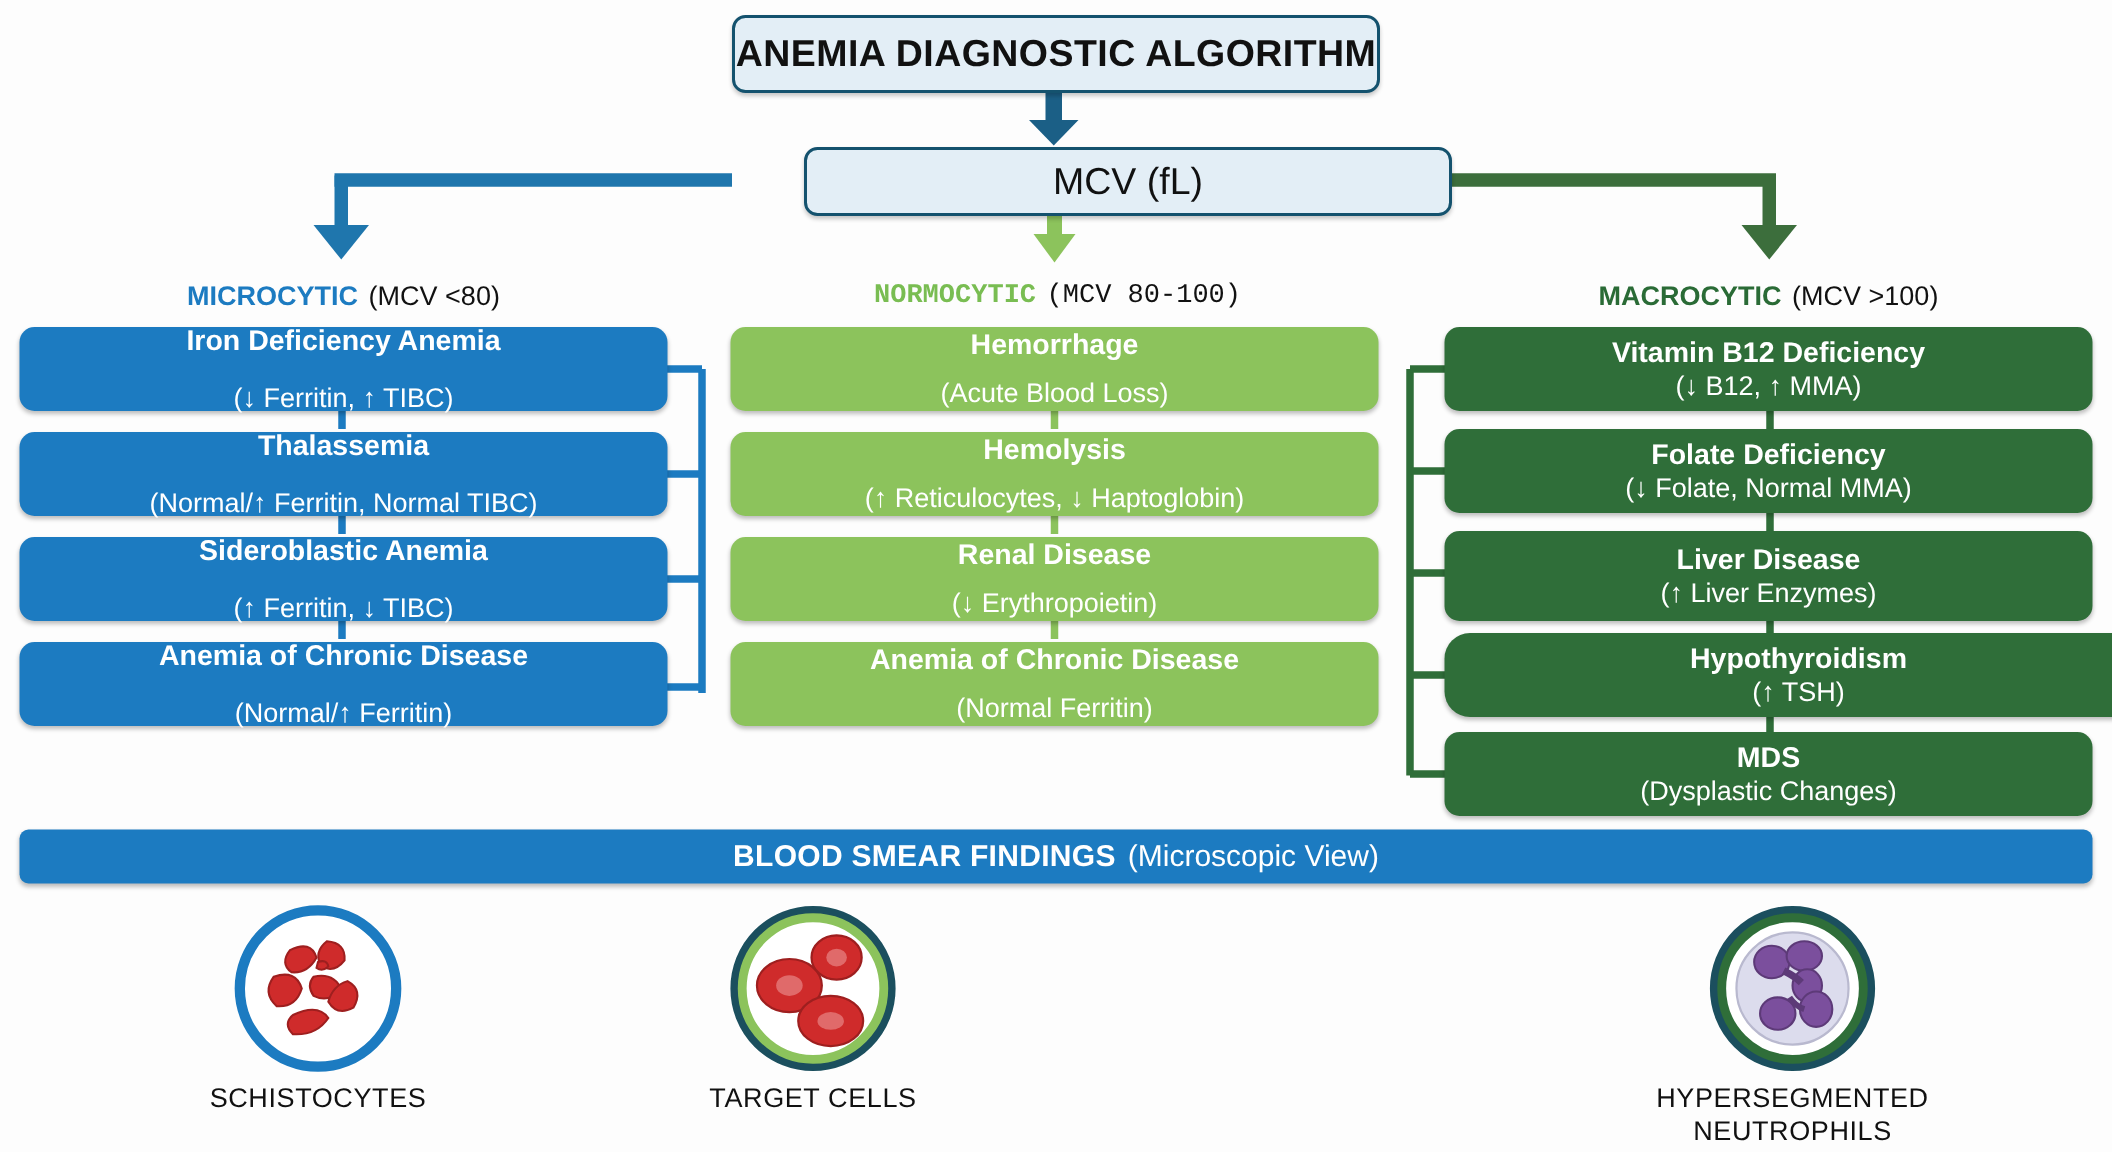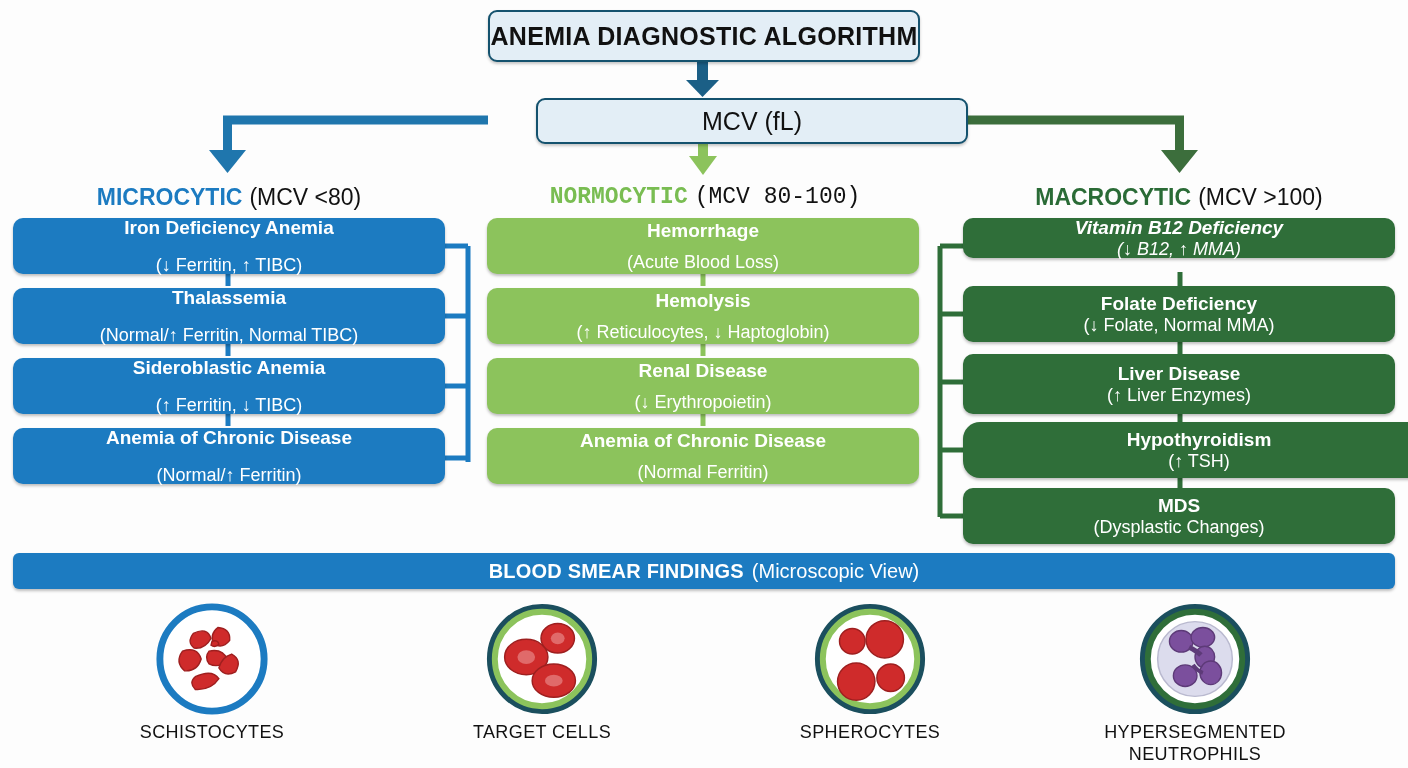--- a/index.html
+++ b/index.html
@@ -26,21 +26,21 @@
     box-shadow:0 2px 3px rgba(0,0,0,.22);
     box-sizing:border-box;
   }
   #title-box{left:488px;top:10px;width:432px;height:52px;font-size:25px;font-weight:700;letter-spacing:.3px;}
   #mcv-box{left:488px;top:98px;width:432px;height:46px;font-size:25px;font-weight:400;margin-left:48px;}
 
   
   .colhdr{
     position:absolute;top:184px;height:26px;
     display:flex;align-items:center;justify-content:center;
-    font-size:23px;white-space:nowrap;color:#111;
+    font-size:18px;white-space:nowrap;color:#111;
   }
   .colhdr .strong{font-weight:700;margin-right:7px;}
   #hdr-micro{left:0px;width:458px;}
   #hdr-micro .strong{color:#1c7bc1;}
   #hdr-normo{left:470px;width:470px;font-family:Liberation Mono, monospace;}
   #hdr-normo .strong{color:#79bd52;}
   #hdr-macro{left:950px;width:458px;}
   #hdr-macro .strong{color:#2a6b36;}
 
   
@@ -198,21 +198,21 @@
       <span class="t1">Renal Disease</span>
       <span class="t2">(↓ Erythropoietin)</span>
     </div>
     <div class="dx" style="left:487px;top:428px;width:432px;height:56px;">
       <span class="t1">Anemia of Chronic Disease</span>
       <span class="t2">(Normal Ferritin)</span>
     </div>
   </div>
 
   <div class="col-macro">
-    <div class="dx" style="left:963px;top:218px;width:432px;height:40px;font-style:italic;">
+    <div class="dx" style="left:963px;top:218px;width:432px;height:56px;">
       <span class="t1">Vitamin B12 Deficiency</span>
       <span class="t2">(↓ B12, ↑ MMA)</span>
     </div>
     <div class="dx" style="left:963px;top:286px;width:432px;height:56px;">
       <span class="t1">Folate Deficiency</span>
       <span class="t2">(↓ Folate, Normal MMA)</span>
     </div>
     <div class="dx" style="left:963px;top:354px;width:432px;height:60px;">
       <span class="t1">Liver Disease</span>
       <span class="t2">(↑ Liver Enzymes)</span>
@@ -257,33 +257,20 @@
         <ellipse cx="44" cy="58" rx="9" ry="7" fill="#e06a6a" stroke="none"></ellipse>
         <ellipse cx="76" cy="39" rx="17" ry="15" fill="#cf2b2b"></ellipse>
         <ellipse cx="76" cy="39" rx="7" ry="6" fill="#e06a6a" stroke="none"></ellipse>
         <ellipse cx="72" cy="82" rx="22" ry="17" fill="#cf2b2b"></ellipse>
         <ellipse cx="72" cy="82" rx="9" ry="6" fill="#e06a6a" stroke="none"></ellipse>
       </g>
     </svg>
     <div class="cap">TARGET CELLS</div>
   </div>
 
-  <div class="smear" id="smear-3">
-    <svg class="disc" viewBox="0 0 120 120">
-      <circle cx="60" cy="60" r="53" fill="#ffffff" stroke="#1b4f5e" stroke-width="6"></circle>
-      <circle cx="60" cy="60" r="48" fill="none" stroke="#8cc35c" stroke-width="6"></circle>
-      <g fill="#cf2b2b" stroke="#9e1f1f" stroke-width="1.5">
-        <circle cx="42" cy="42" r="13"></circle>
-        <circle cx="75" cy="40" r="19"></circle>
-        <circle cx="46" cy="83" r="19"></circle>
-        <circle cx="81" cy="79" r="14"></circle>
-      </g>
-    </svg>
-    <div class="cap">SPHEROCYTES</div>
-  </div>
 
   <div class="smear" id="smear-4">
     <svg class="disc" viewBox="0 0 120 120">
       <circle cx="60" cy="60" r="53" fill="#ffffff" stroke="#1b4f5e" stroke-width="6"></circle>
       <circle cx="60" cy="60" r="48" fill="none" stroke="#2f6e39" stroke-width="6"></circle>
       <circle cx="60" cy="60" r="38" fill="#dcdced" stroke="#b9b9cf" stroke-width="1.5"></circle>
       <g fill="#7b4f9d" stroke="#5d3a78" stroke-width="1.4">
         <ellipse cx="46" cy="42" rx="12" ry="11"></ellipse>
         <ellipse cx="68" cy="38" rx="12" ry="10"></ellipse>
         <ellipse cx="70" cy="58" rx="10" ry="11"></ellipse>

